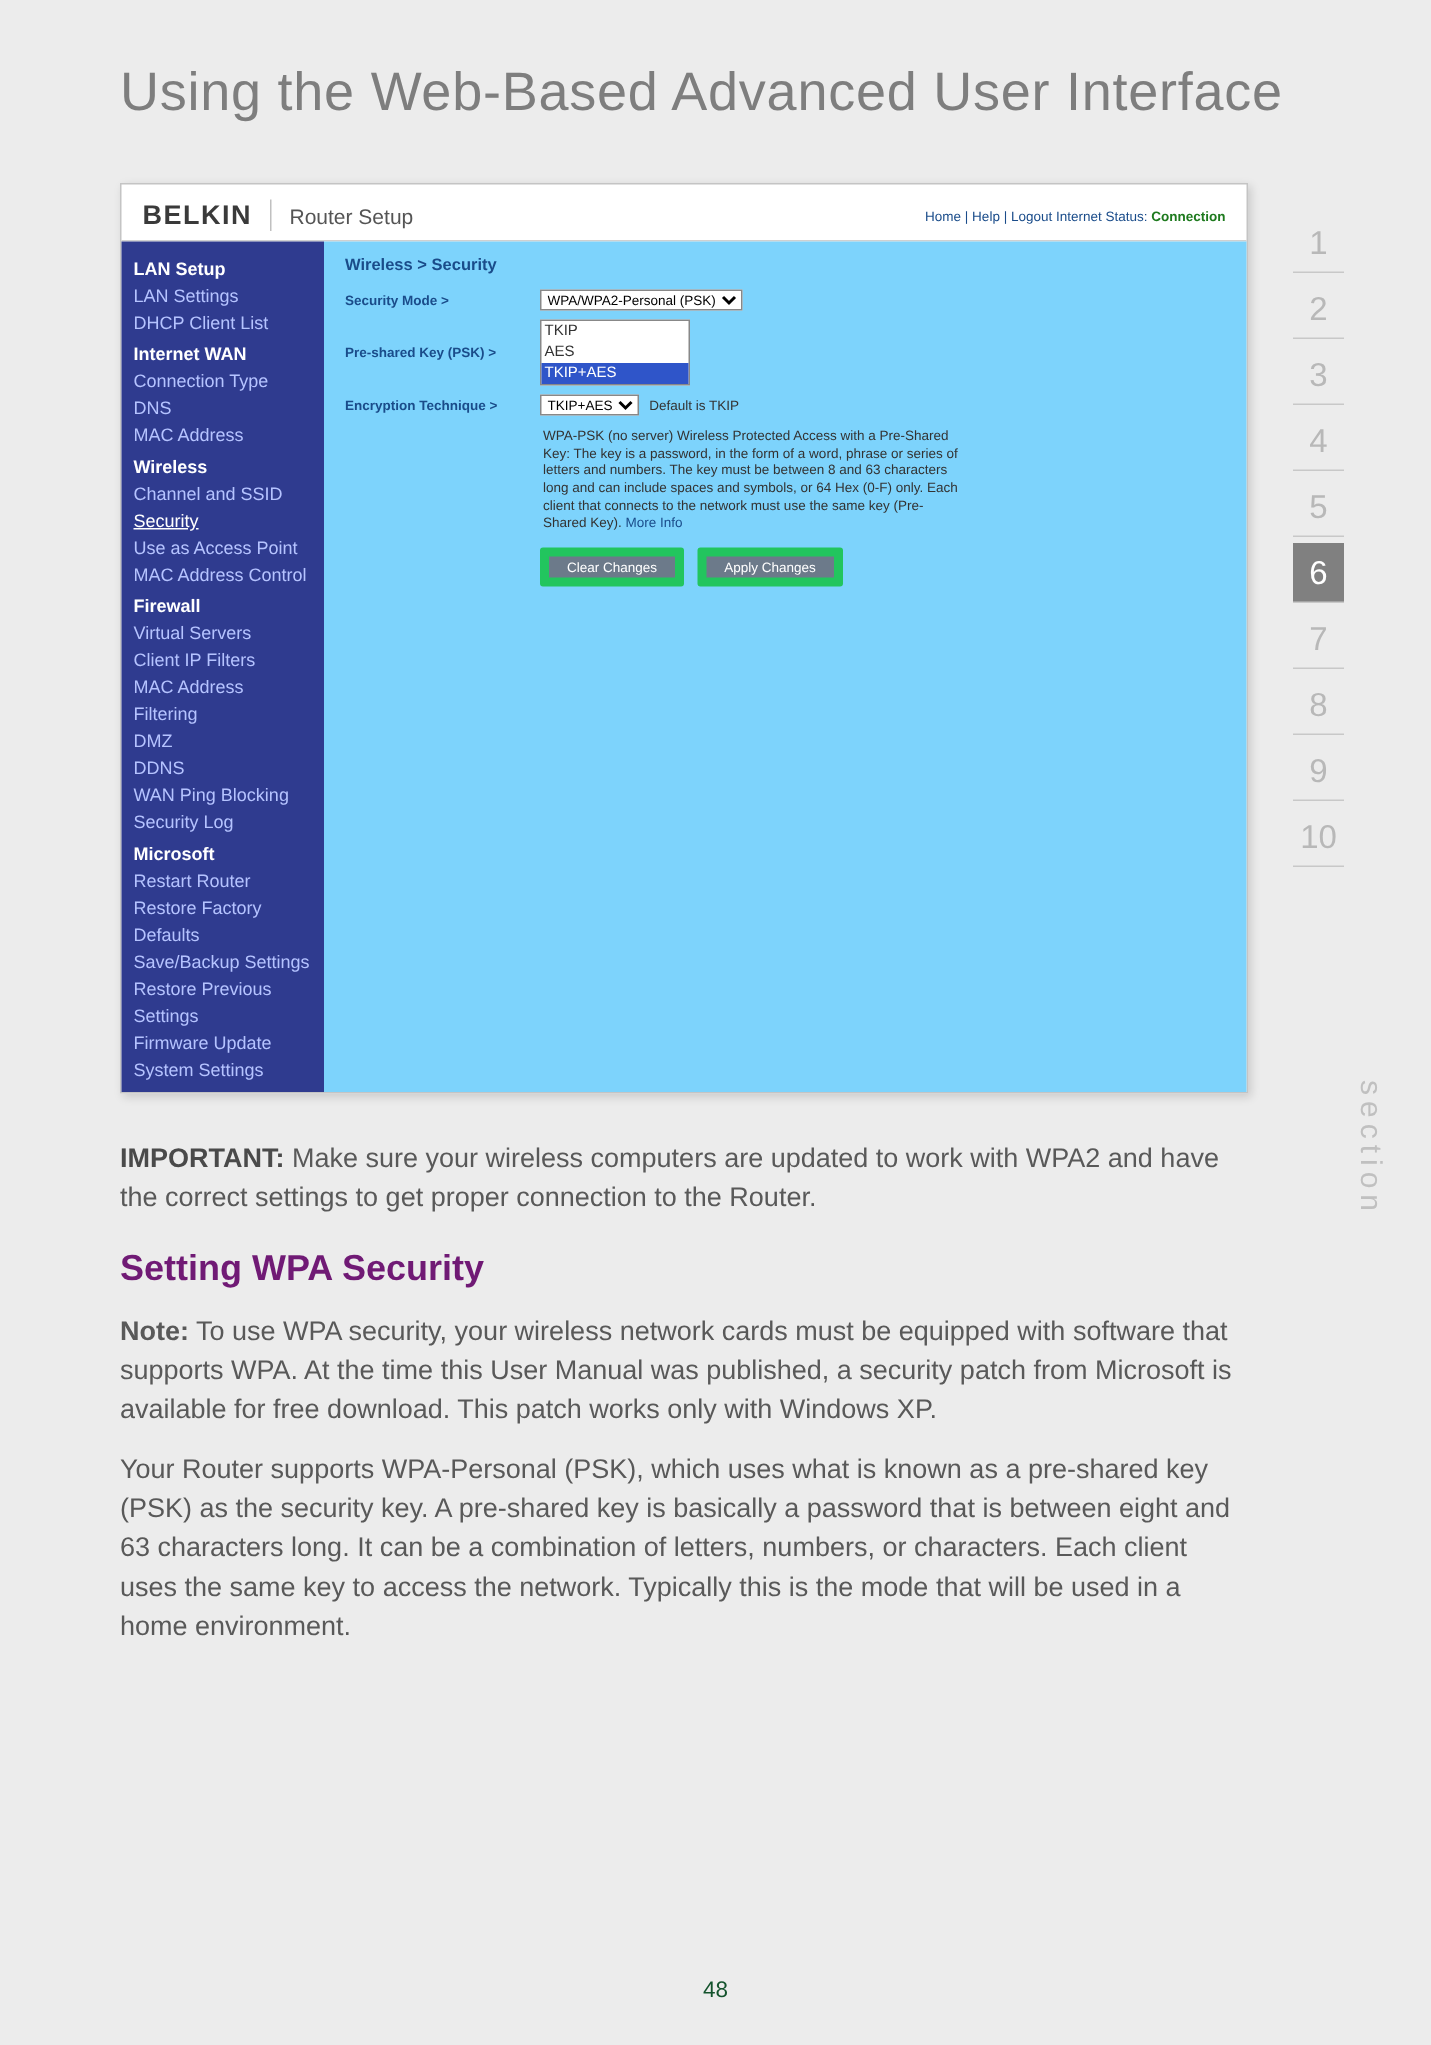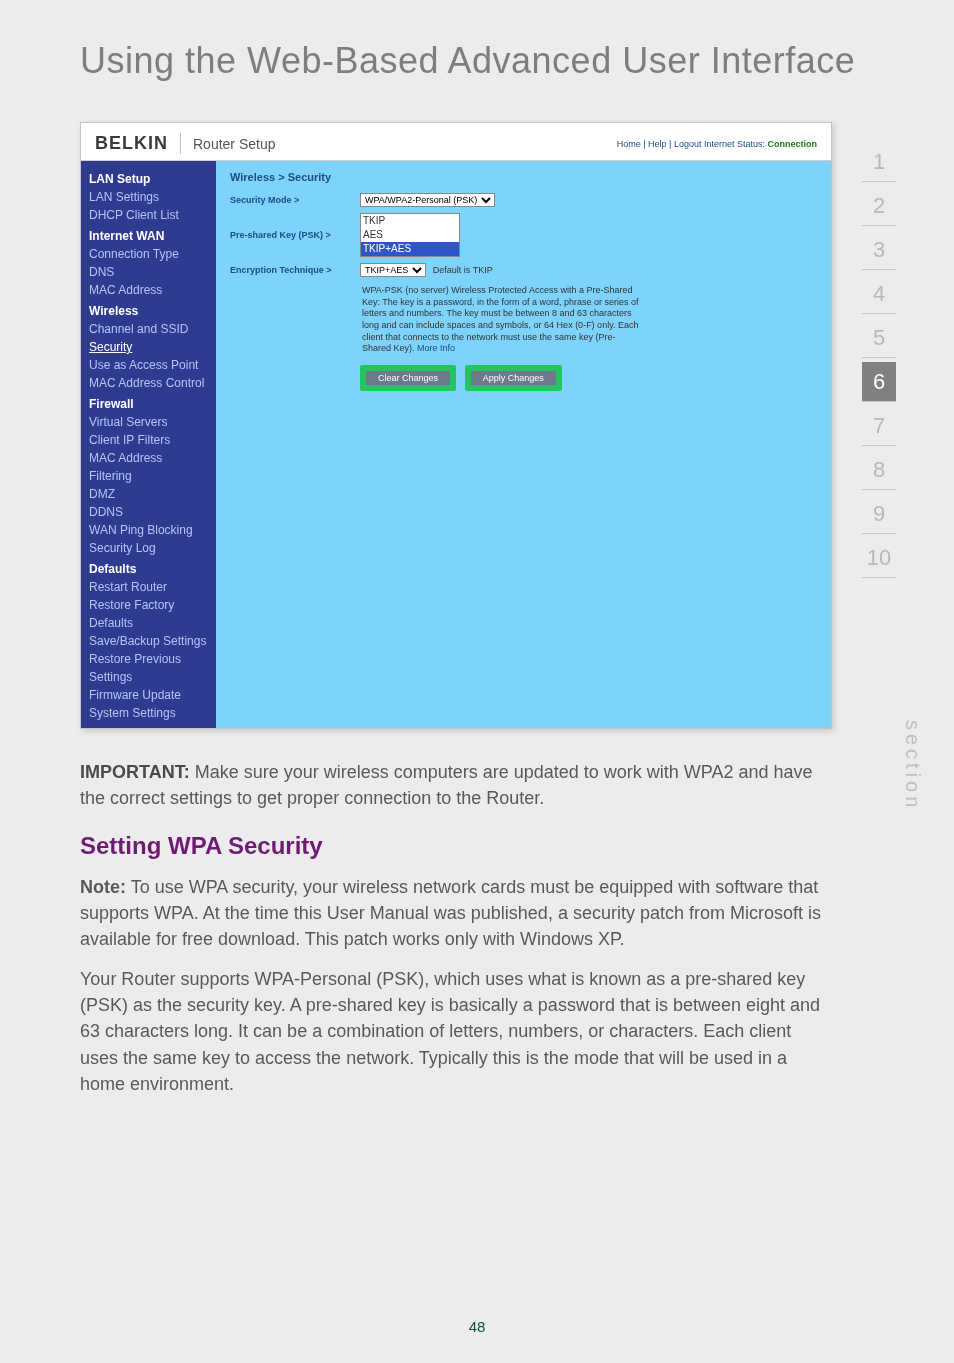--- a/index.html
+++ b/index.html
@@ -223,21 +223,21 @@
               <div>Use as Access Point</div>
               <div>MAC Address Control</div>
               <div class="cat">Firewall</div>
               <div>Virtual Servers</div>
               <div>Client IP Filters</div>
               <div>MAC Address Filtering</div>
               <div>DMZ</div>
               <div>DDNS</div>
               <div>WAN Ping Blocking</div>
               <div>Security Log</div>
-              <div class="cat">Defaults</div>
+              <div class="cat">Microsoft</div>
               <div>Restart Router</div>
               <div>Restore Factory Defaults</div>
               <div>Save/Backup Settings</div>
               <div>Restore Previous Settings</div>
               <div>Firmware Update</div>
               <div>System Settings</div>
             </div>
           <div class="panel">
             <div class="panel-title">Wireless &gt; Security</div>
 

